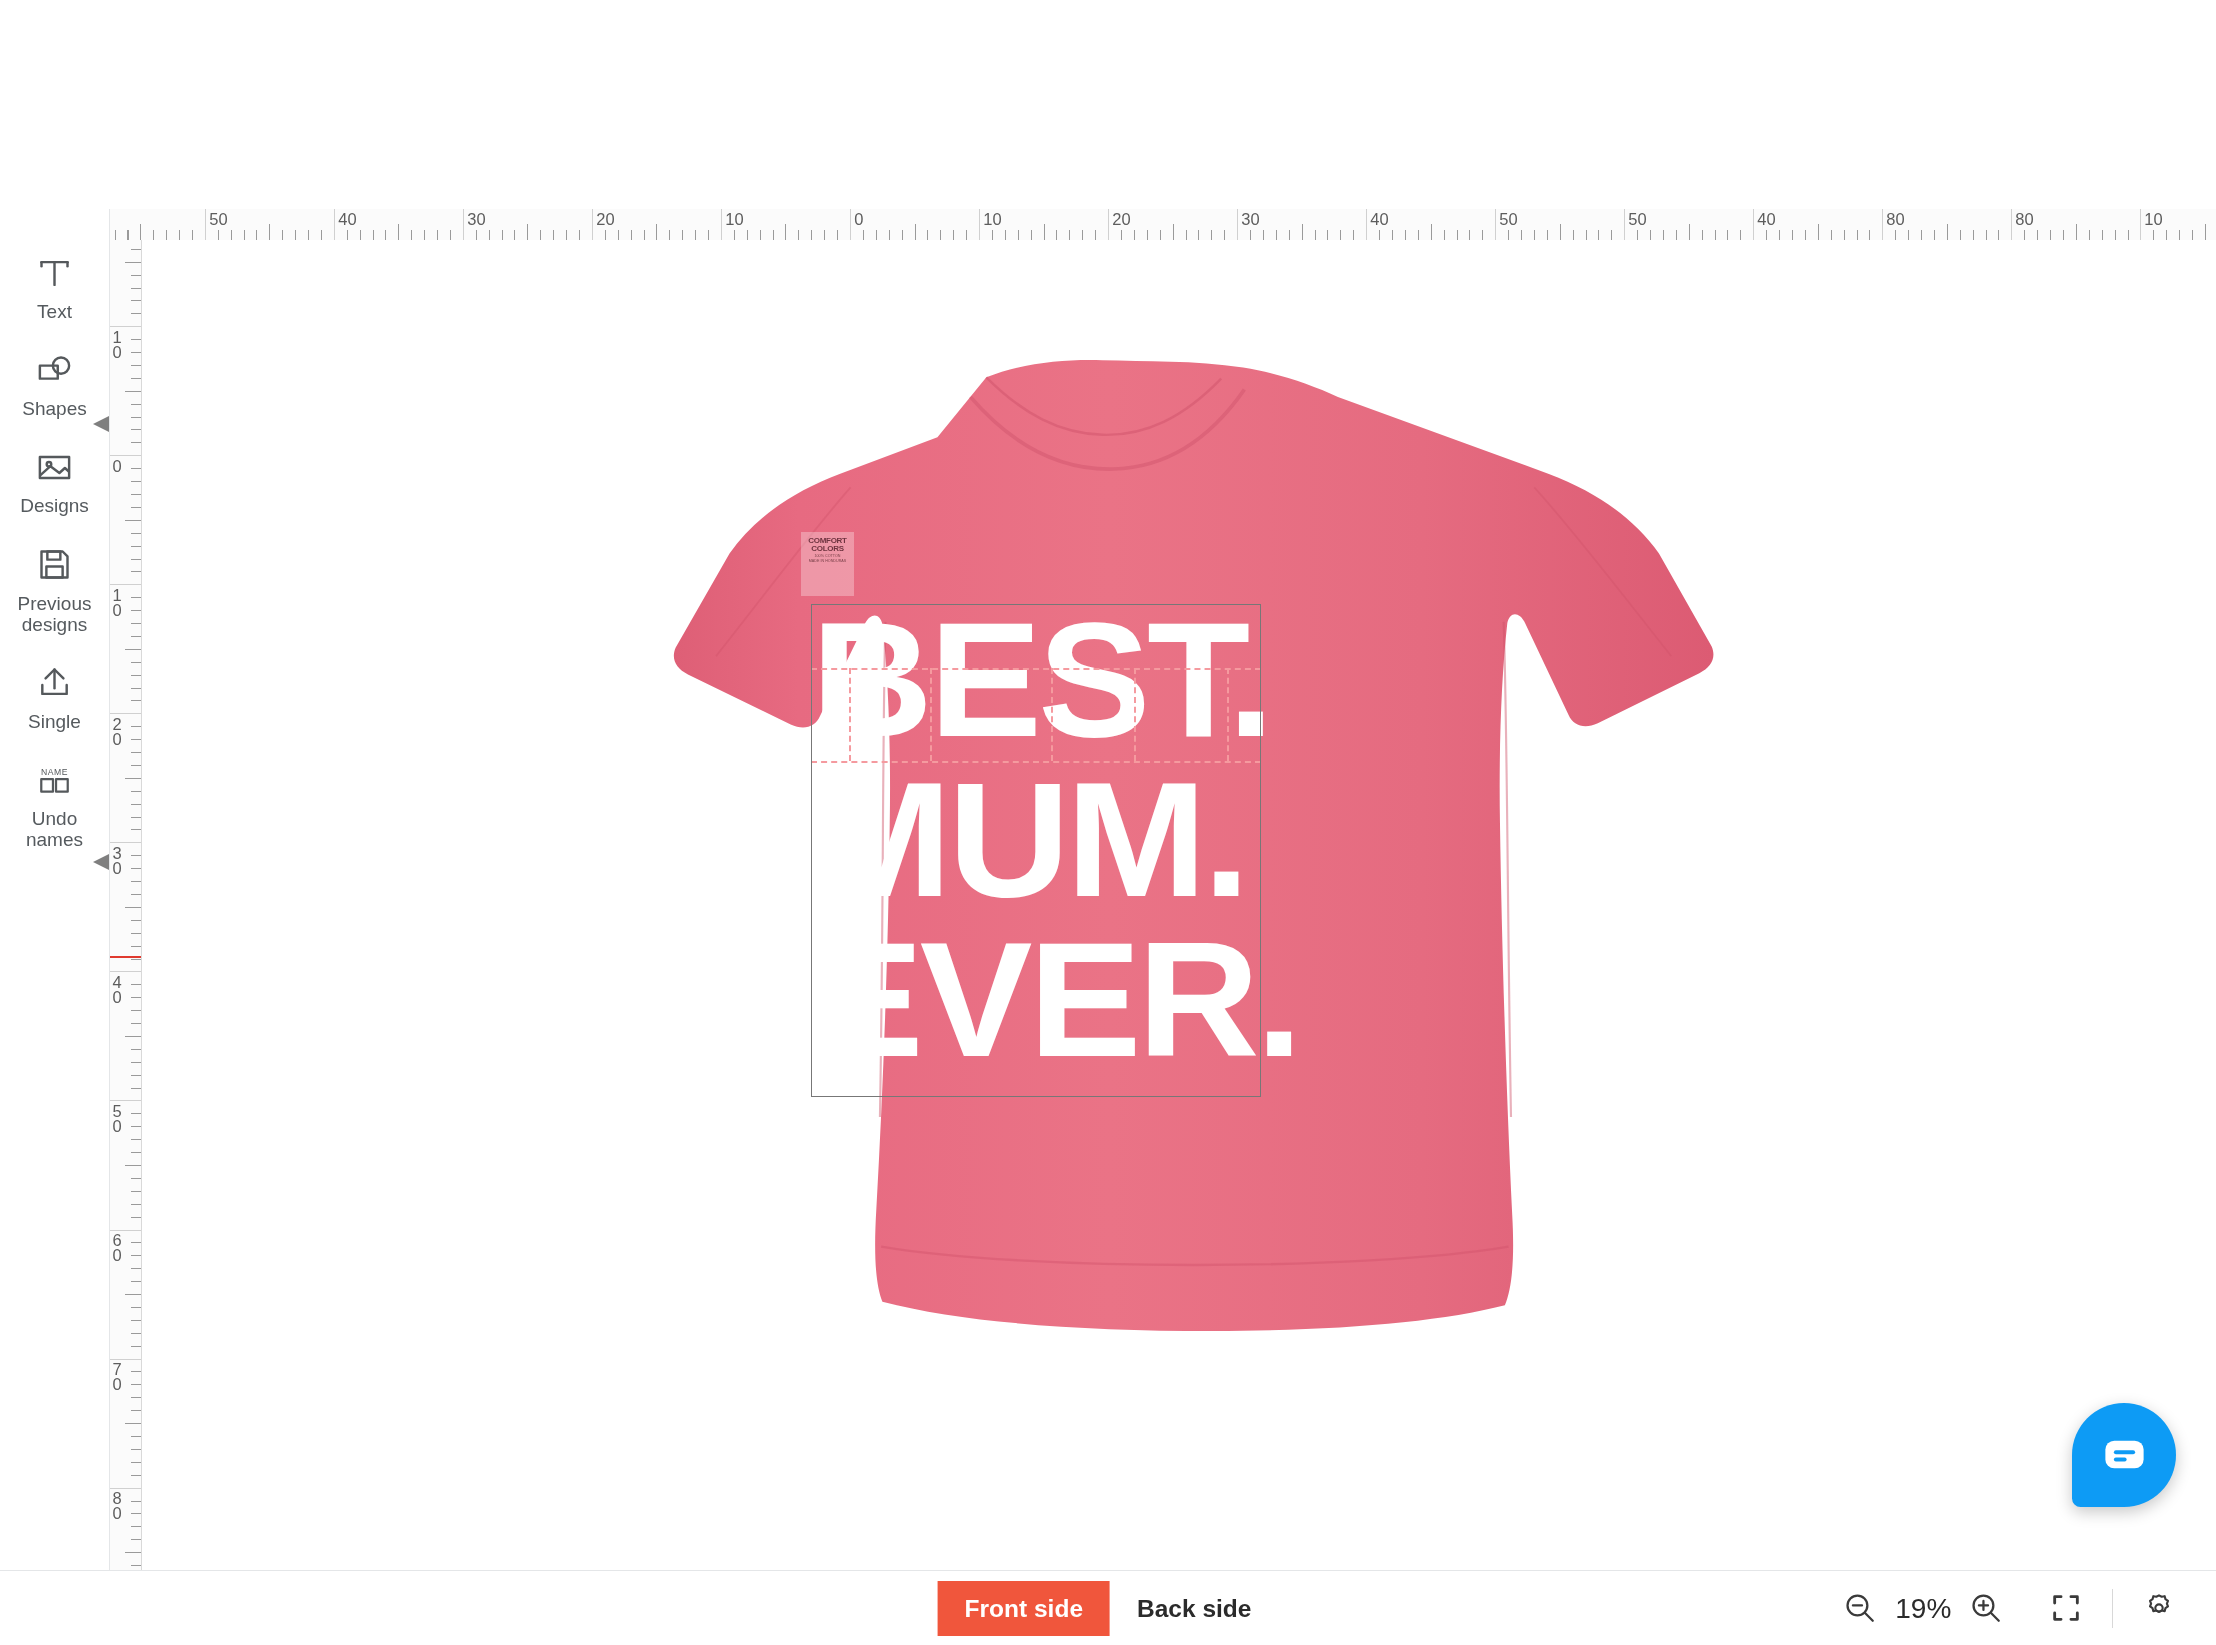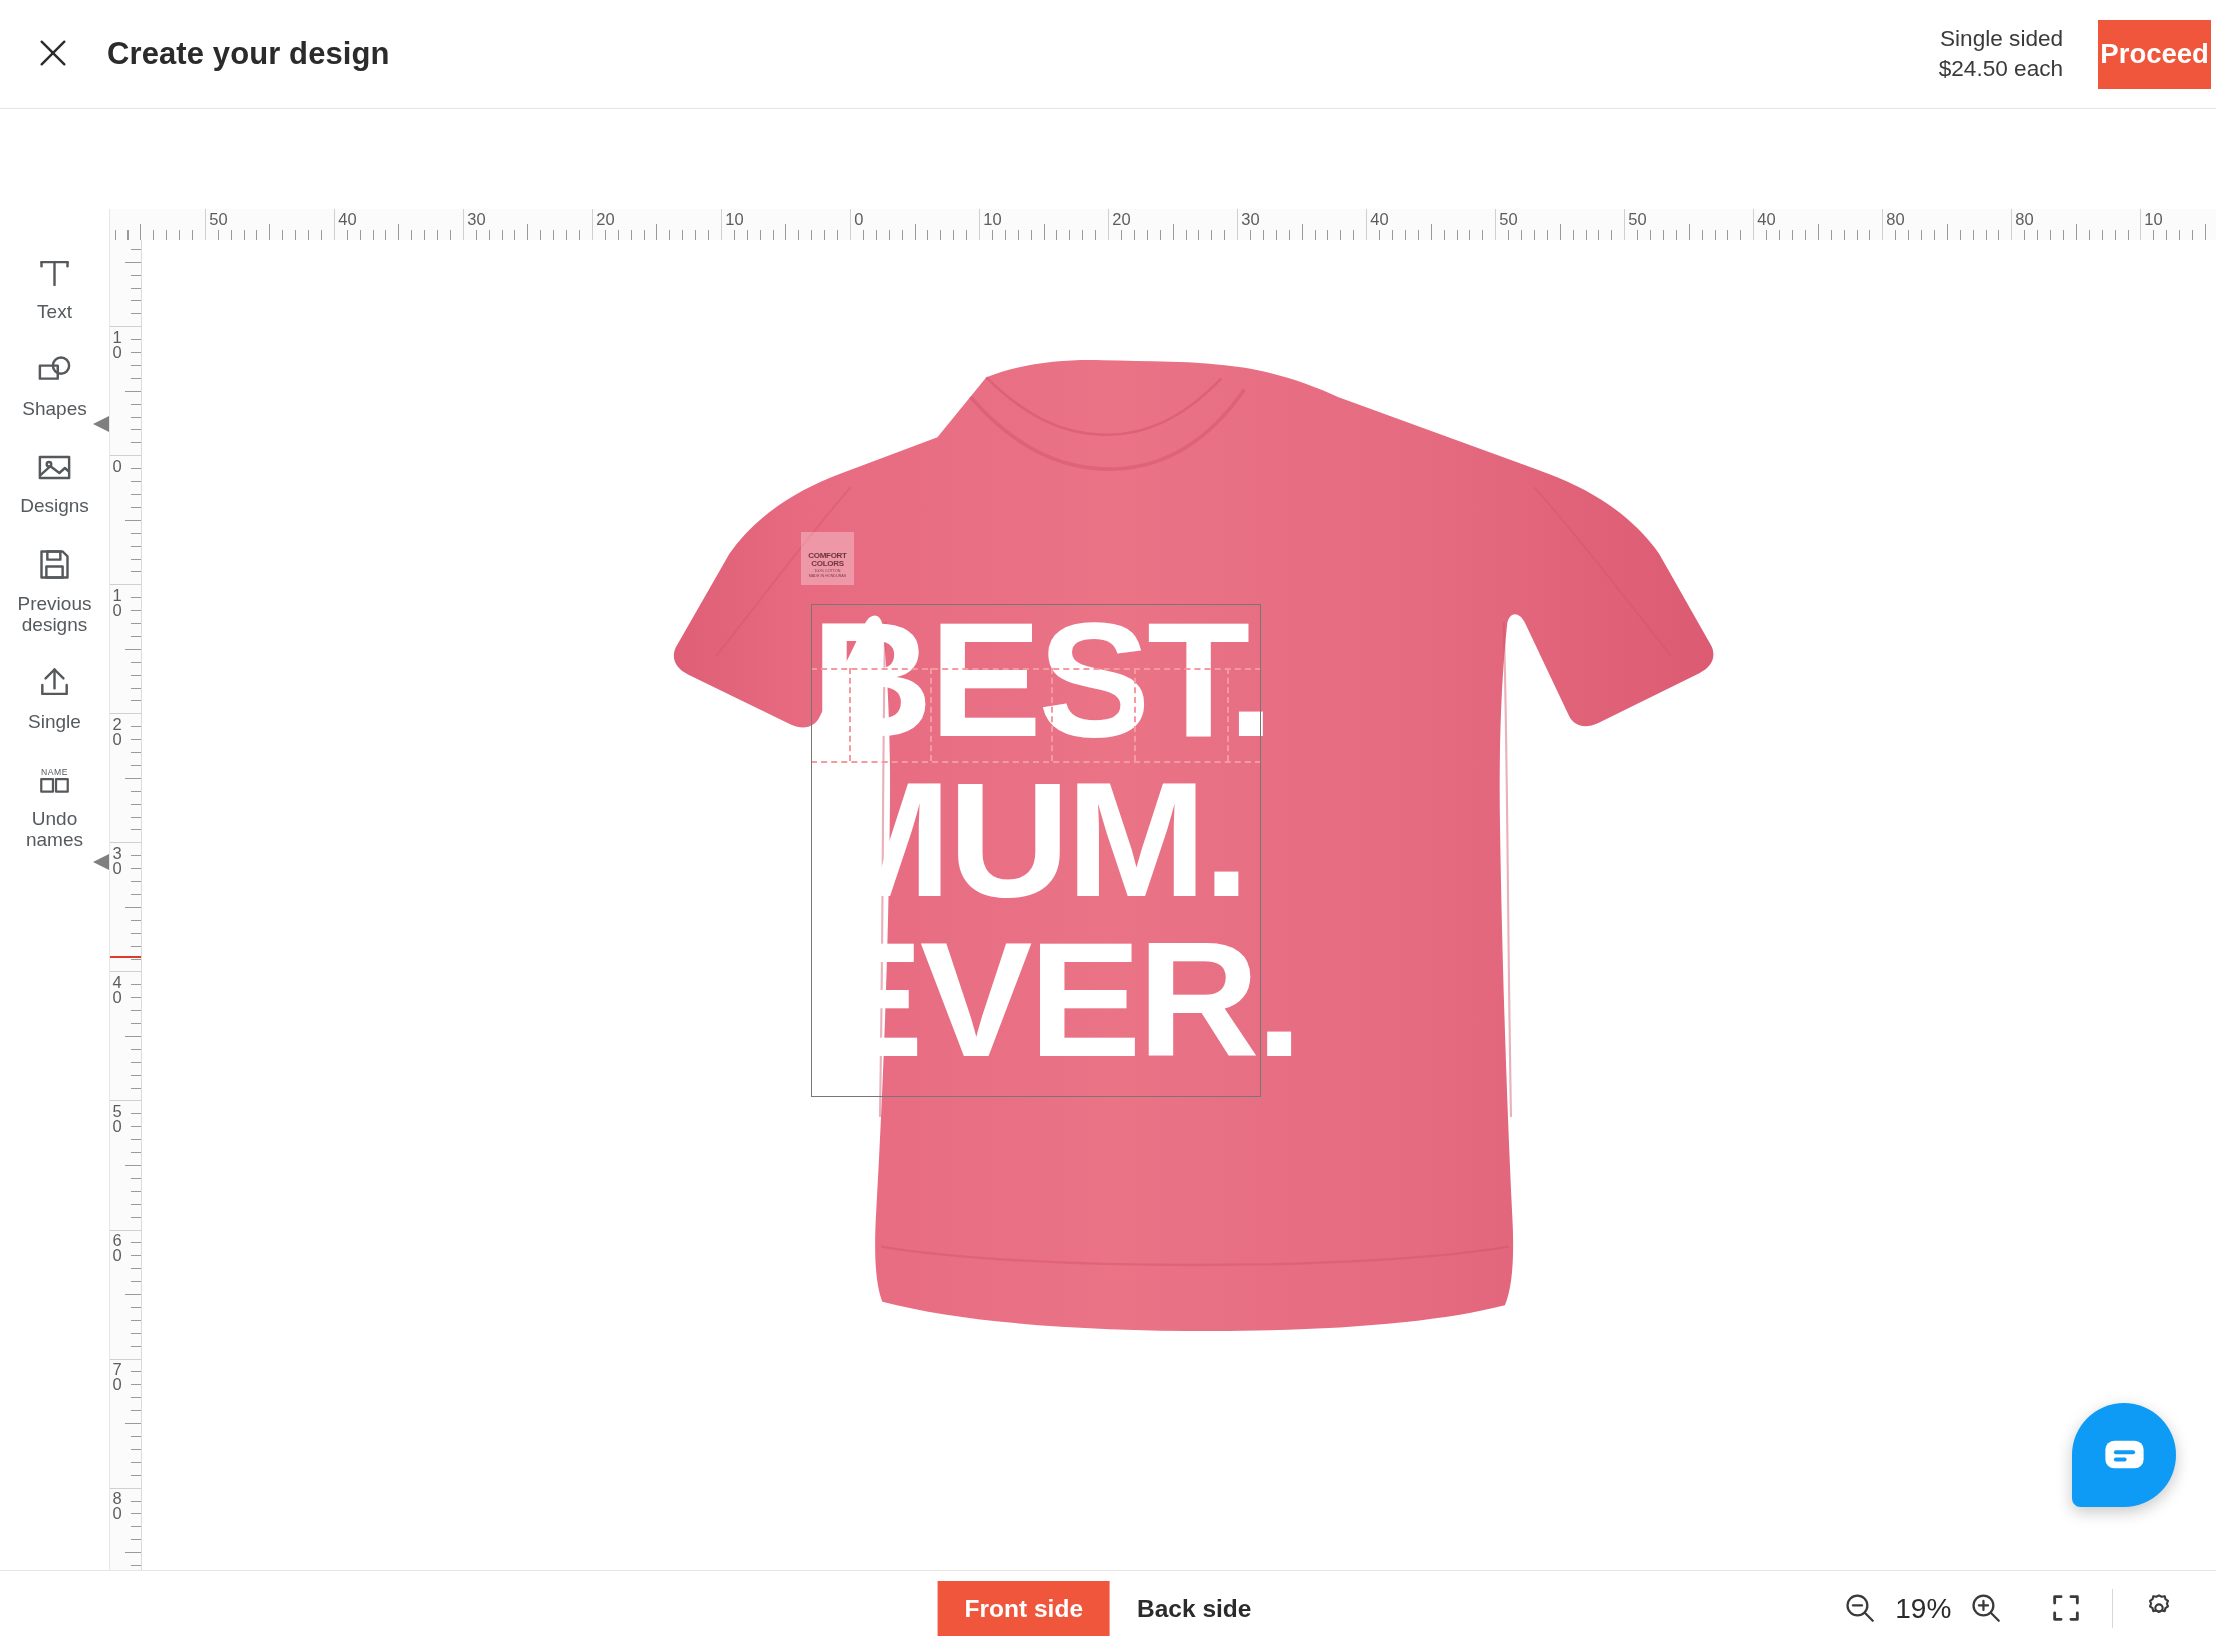--- a/index.html
+++ b/index.html
@@ -116,24 +116,24 @@
   .canvas {
     position:absolute; left:142px; top:240px; right:0; bottom:76px;
     background:#ffffff; overflow:hidden;
   }
 
   
   .shirt { position:absolute; left:453px; top:119px; width:1119px; height:972px; }
   .shirt svg { width:100%; height:100%; display:block; }
 
   .neck-label {
-    position:absolute; left:659px; top:292px; width:53px; height:53px;
+    position:absolute; left:659px; top:292px; width:53px; height:64px;
     background:rgba(255,255,255,0.30);
     display:flex; flex-direction:column; align-items:center; justify-content:flex-start;
-    padding-top:20px; line-height:1.0; overflow:hidden;
+    padding-top:5px; line-height:1.0; overflow:hidden;
   }
   .neck-label .nl1 { font-size:8px; font-weight:bold; color:#6f3440; letter-spacing:-0.3px; }
   .neck-label .nl3 { font-size:3.7px; color:#7a4049; margin-top:1.8px; }
 
   
   .selbox {
     position:absolute; left:669px; top:364px; width:450px; height:493px;
     border:1.8px solid #777777; box-sizing:border-box;
   }
   .guide-h {
@@ -192,39 +192,20 @@
     display:flex; align-items:center; justify-content:center;
     cursor:pointer;
   }
   .chat svg { width:51px; height:51px; }
 </style>
 </head>
 <body>
 
 <div class="app">
 
-  <div class="topbar">
-    <div class="close-btn">
-      <span>
-        <svg viewBox="0 0 24 24" fill="none" stroke="#2b2b2b" stroke-width="1.7" stroke-linecap="round">
-          <line x1="4" y1="4" x2="20" y2="20"></line>
-            <line x1="20" y1="4" x2="4" y2="20"></line>
-        </svg>
-      </span>
-    </div>
-    <div class="app-title">Create your design</div>
-
-    <div class="topbar-right">
-      <div class="price-block">
-        <div class="pl1">Single sided</div>
-        <div class="pl2">$24.50 each</div>
-      </div>
-      <button class="proceed-btn">Proceed</button>
-    </div>
-  </div>
 
 
   <div class="rail">
 
     <div class="tool">
       <span class="ico">
         <svg viewBox="0 0 24 24" fill="none" stroke="#55595c" stroke-width="1.5" stroke-linecap="round">
           <line x1="4" y1="5" x2="20" y2="5"></line>
             <line x1="12" y1="5" x2="12" y2="19"></line>
           <line x1="4" y1="5" x2="4" y2="7.6"></line>

